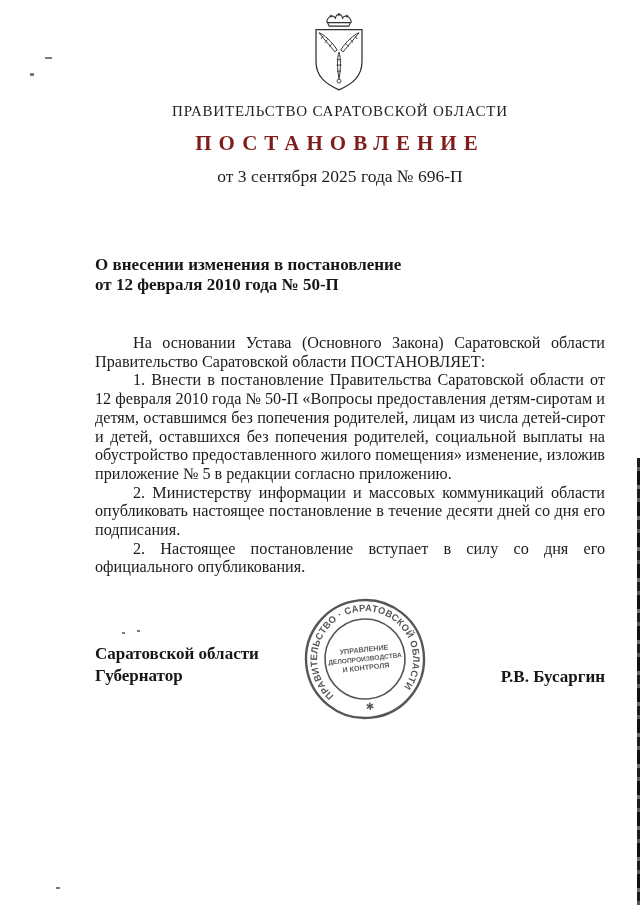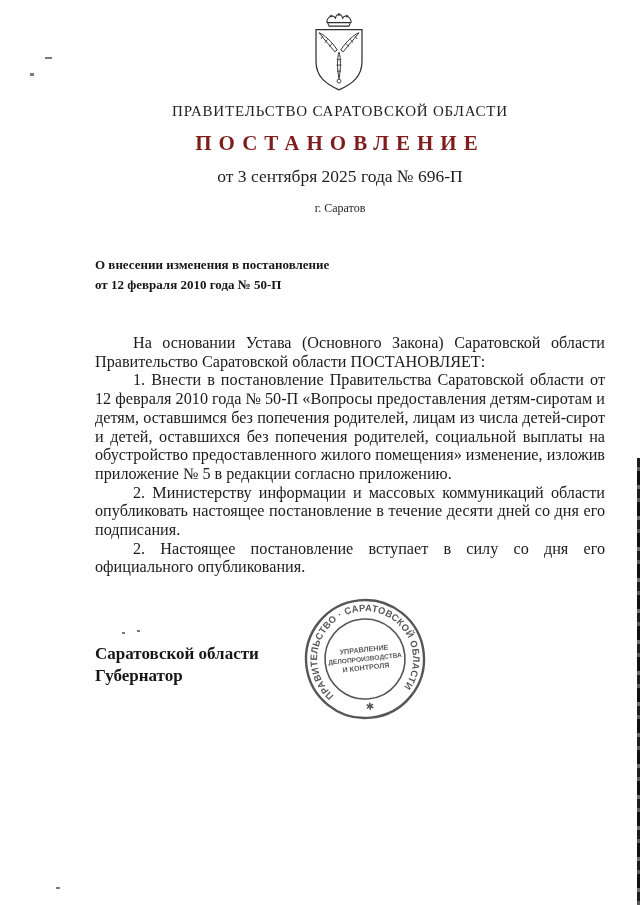--- a/index.html
+++ b/index.html
@@ -28,21 +28,21 @@
     position:absolute;left:75px;top:166px;width:530px;
     text-align:center;font-size:17.5px;color:#1e1e1e;font-family:Liberation Serif, serif;
   }
   .city-line{
     position:absolute;left:75px;top:201px;width:530px;
     text-align:center;font-size:12px;color:#262626;
   }
   
   .title-block{
     position:absolute;left:95px;top:255px;width:420px;
-    font-size:13px;font-weight:bold;line-height:20px;color:#161616;
+    font-size:17px;font-weight:bold;line-height:20px;color:#161616;
   }
   
   .body-block{
     position:absolute;left:95px;top:334px;width:510px;
     font-size:16.2px;line-height:18.7px;
     text-align:justify;color:#1b1b1b;
   }
   .body-block p{margin:0;text-indent:38px;}
   
   .sig-row{
@@ -90,39 +90,39 @@
       <path d="M 53,27 L 55.4,30.6 M 48,31 L 50.8,34.8 M 43,35.8 L 45.8,39.4" stroke-width="0.9"></path>
       <path d="M 35,45.5 C 32.8,52 32.8,64 35,75.5 C 37.2,64 37.2,52 35,45.5 Z"></path>
       <path d="M 32.4,54 L 37.6,54 M 32.2,60 L 37.8,60 M 32.8,67 L 37.2,67" stroke-width="0.9"></path>
       <circle cx="35" cy="78.2" r="2.2" stroke-width="1"></circle>
     </g>
   </svg>
 
   <div class="org-line">ПРАВИТЕЛЬСТВО САРАТОВСКОЙ ОБЛАСТИ</div>
   <div class="doc-type">ПОСТАНОВЛЕНИЕ</div>
   <div class="date-line">от 3 сентября 2025 года № 696-П</div>
-  <div class="city-line">г. Саратов</div>
 
   <div class="title-block">
     <div>О внесении изменения в постановление</div>
     <div>от 12 февраля 2010 года № 50-П</div>
   </div>
 
   <div class="body-block">
     <p>На основании Устава (Основного Закона) Саратовской области Правительство Саратовской области ПОСТАНОВЛЯЕТ:</p>
     <p>1. Внести в постановление Правительства Саратовской области от 12 февраля 2010 года № 50-П «Вопросы предоставления детям-сиротам и детям, оставшимся без попечения родителей, лицам из числа детей-сирот и детей, оставшихся без попечения родителей, социальной выплаты на обустройство предоставленного жилого помещения» изменение, изложив приложение № 5 в редакции согласно приложению.</p>
     <p>2. Министерству информации и массовых коммуникаций области опубликовать настоящее постановление в течение десяти дней со дня его подписания.</p>
     <p>2. Настоящее постановление вступает в силу со дня его официального опубликования.</p>
   </div>
 
   <div class="sig-row">
     <div class="sig-post">
       <div>Саратовской области</div>
       <div>Губернатор</div>
     </div>
+    <div class="sig-name">Р.В. Бусаргин</div>
   </div>
 
   <svg class="stamp" viewBox="0 0 130 130">
     <g transform="rotate(-6 65 65)" stroke="#3f3f3f" fill="none">
       <circle cx="65" cy="65" r="59" stroke-width="2.4"></circle>
       <circle cx="65" cy="65" r="40" stroke-width="1.6"></circle>
       <path id="stamp-arc" d="M 31.1,98.9 A 47.9,47.9 0 1 1 98.9,98.9" stroke="none"></path>
       <text font-size="9.6" font-weight="bold" fill="#3f3f3f" stroke="none" letter-spacing="0.4">
         <textPath href="#stamp-arc" startOffset="1" textLength="222" lengthAdjust="spacingAndGlyphs">ПРАВИТЕЛЬСТВО · САРАТОВСКОЙ  ОБЛАСТИ</textPath>
       </text>

